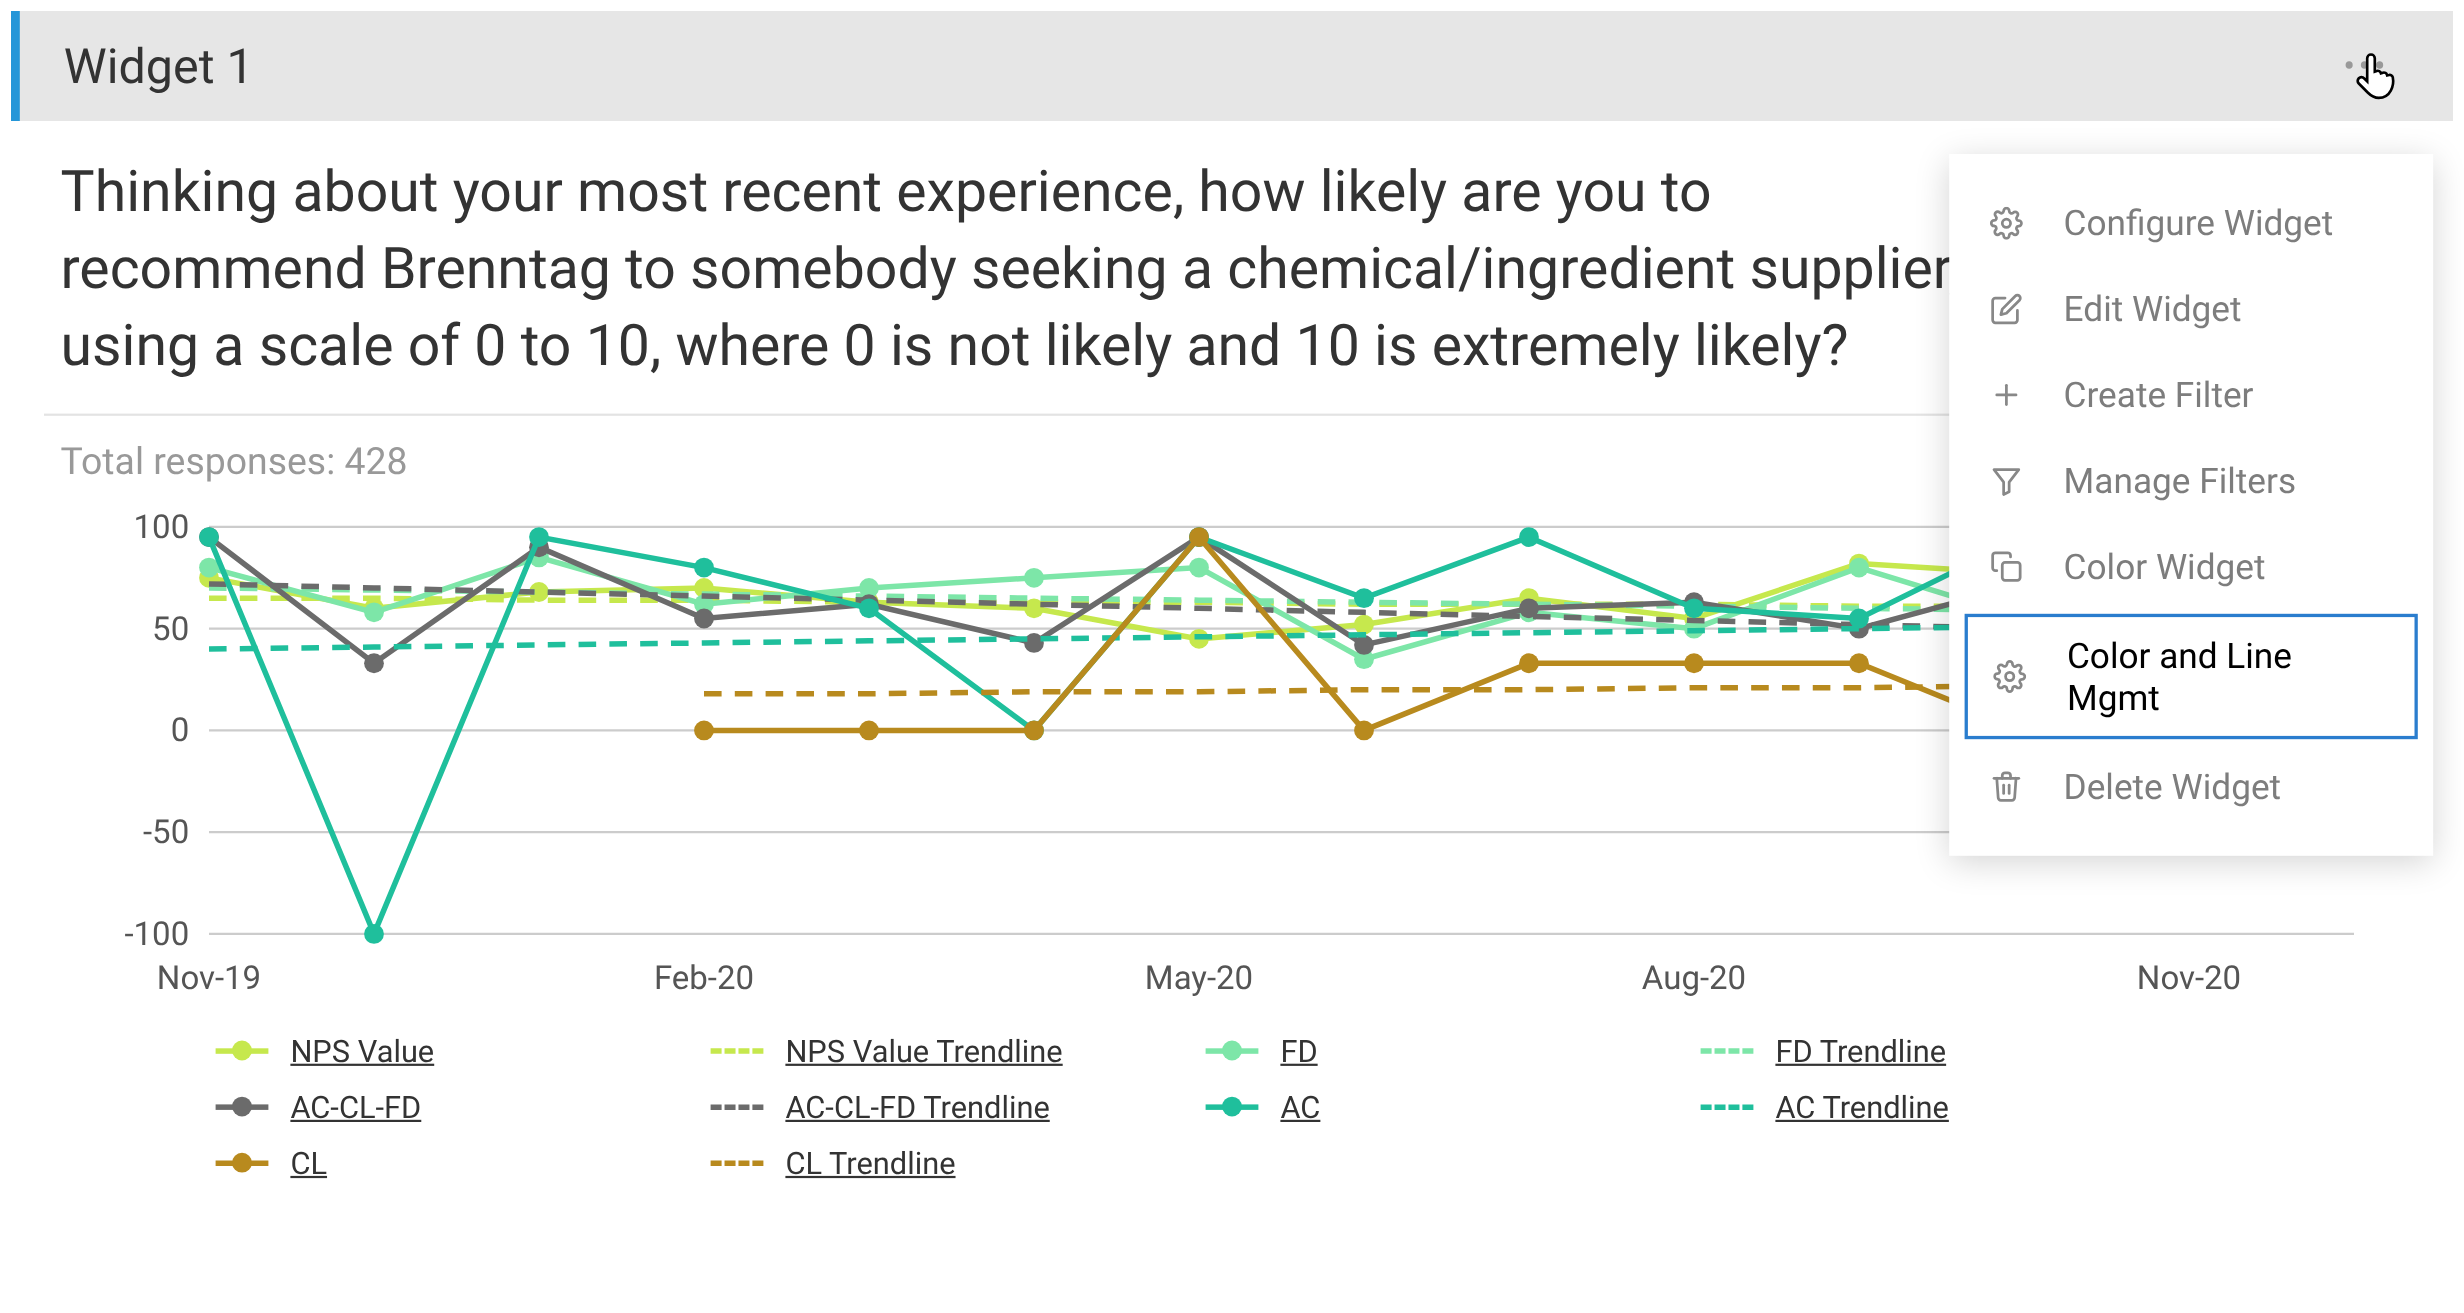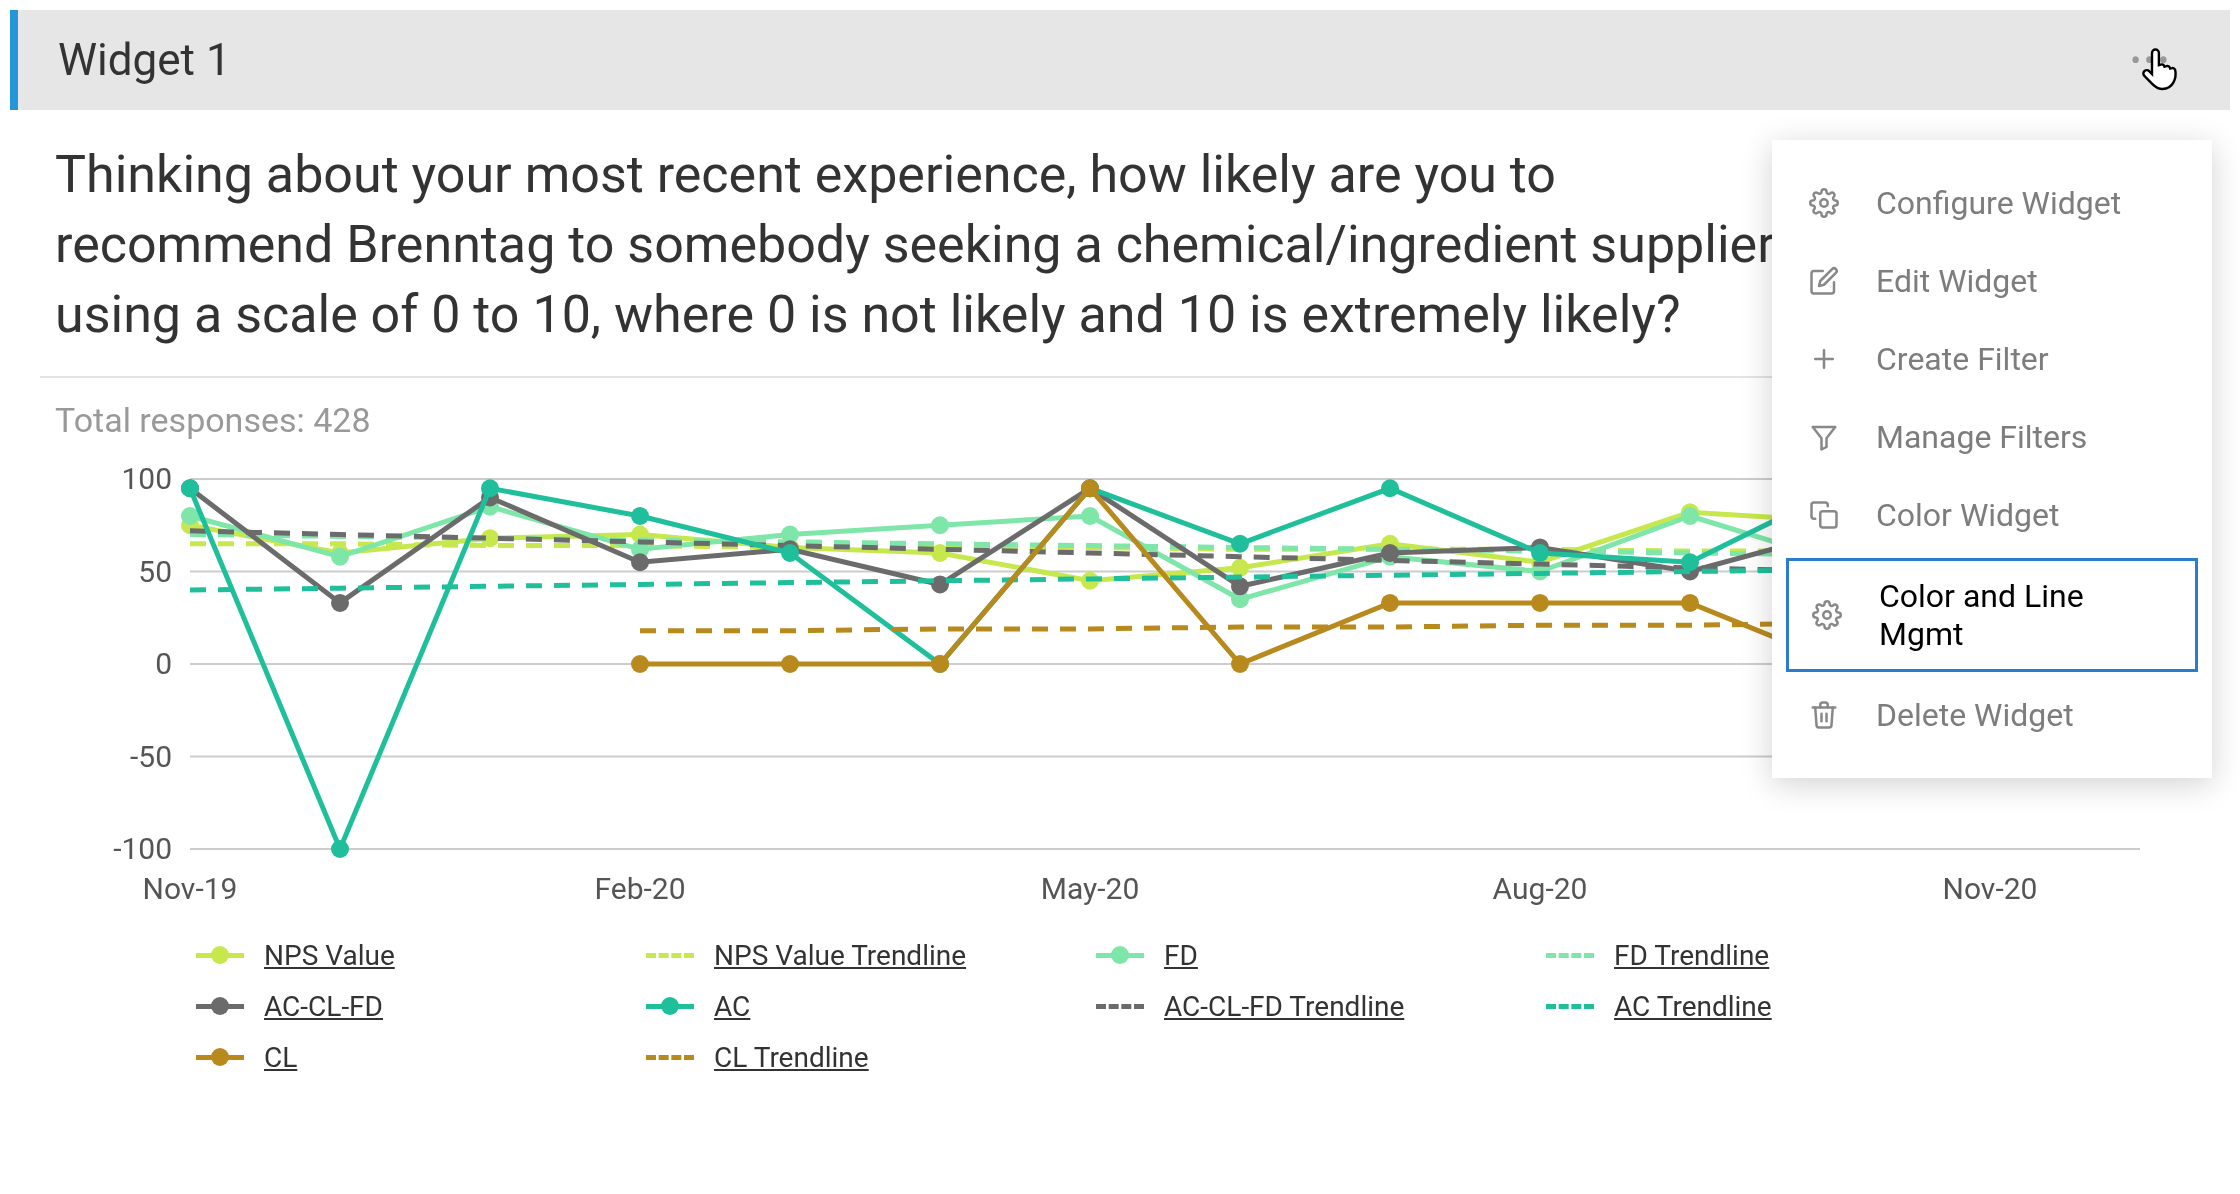--- a/index.html
+++ b/index.html
@@ -292,31 +292,31 @@
         <span>FD Trendline</span>
       </div>
       <div class="legend-item">
         <span class="legend-swatch" style="position: relative;">
           <span class="swatch-line" style="border-top: 5px solid rgb(107, 107, 107);"></span>
           <span class="swatch-dot" style="background: rgb(107, 107, 107); position: absolute;"></span>
         </span>
         <span>AC-CL-FD</span>
       </div>
       <div class="legend-item">
+        <span class="legend-swatch">
+          <span class="swatch-line" style="border-top: 5px dashed rgb(107, 107, 107);"></span>
+        </span>
+        <span>AC-CL-FD Trendline</span>
+      </div>
+      <div class="legend-item">
         <span class="legend-swatch" style="position: relative;">
           <span class="swatch-line" style="border-top: 5px solid rgb(31, 191, 156);"></span>
           <span class="swatch-dot" style="background: rgb(31, 191, 156); position: absolute;"></span>
         </span>
         <span>AC</span>
-      </div>
-      <div class="legend-item">
-        <span class="legend-swatch">
-          <span class="swatch-line" style="border-top: 5px dashed rgb(107, 107, 107);"></span>
-        </span>
-        <span>AC-CL-FD Trendline</span>
       </div>
       <div class="legend-item">
         <span class="legend-swatch">
           <span class="swatch-line" style="border-top: 5px dashed rgb(31, 191, 156);"></span>
         </span>
         <span>AC Trendline</span>
       </div>
       <div class="legend-item">
         <span class="legend-swatch" style="position: relative;">
           <span class="swatch-line" style="border-top: 5px solid rgb(184, 138, 30);"></span>

